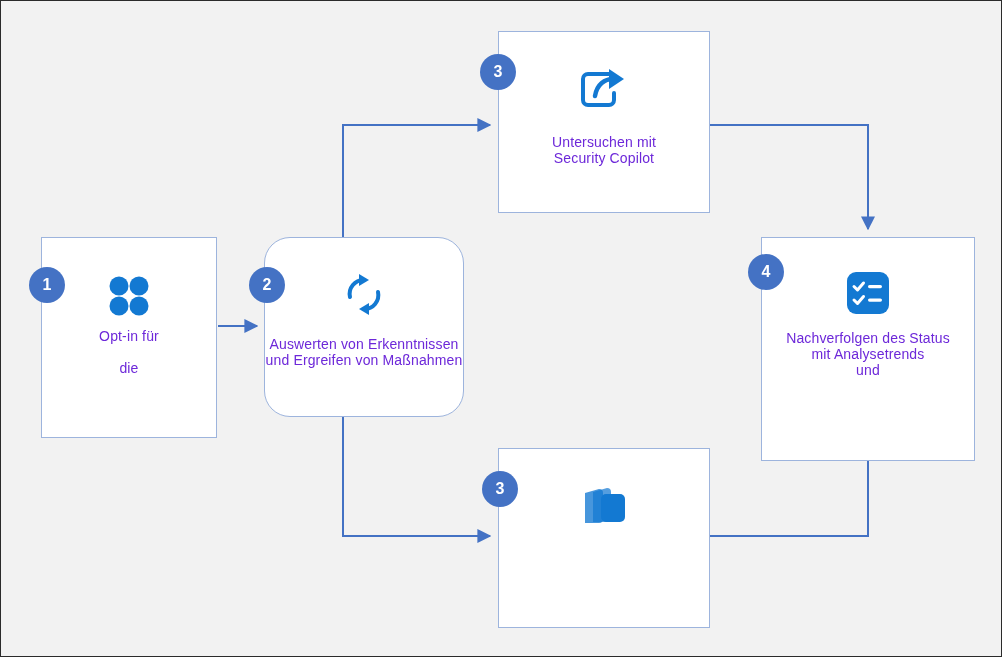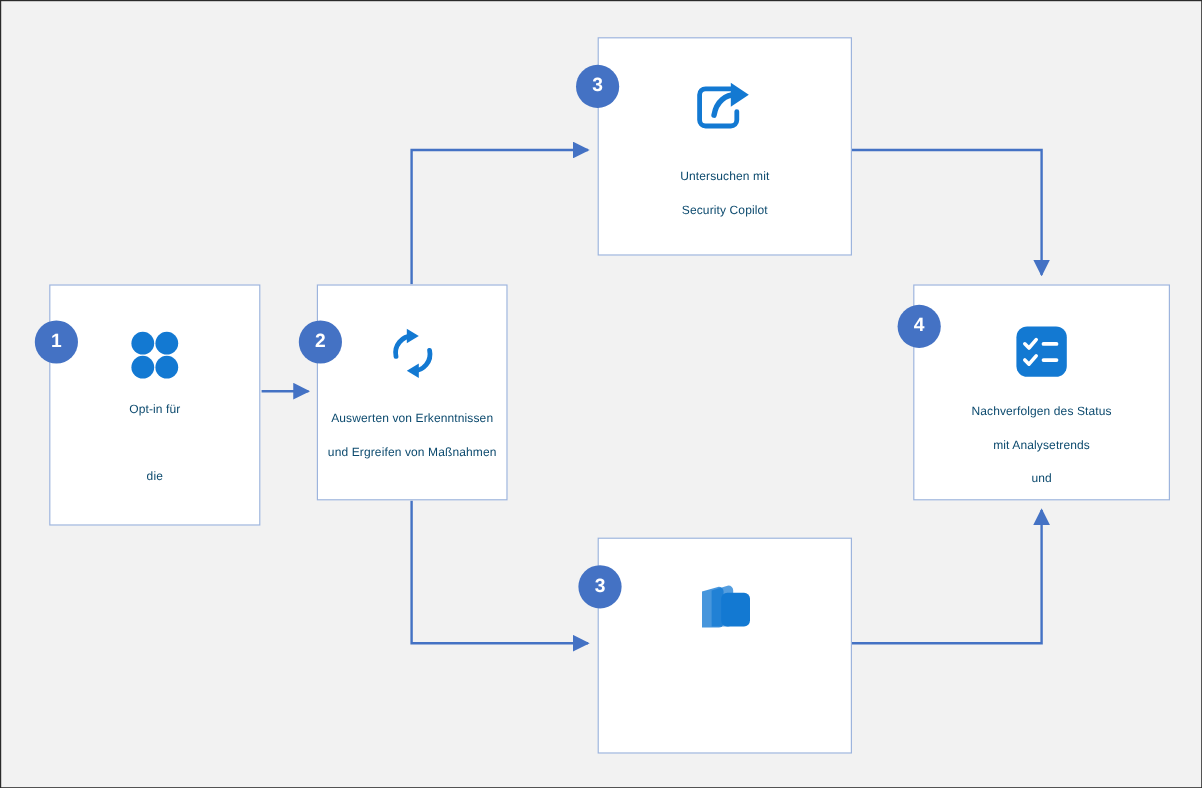--- a/index.html
+++ b/index.html
@@ -42,46 +42,46 @@
     right: 0;
     display: flex;
     justify-content: center;
     align-items: center;
   }
   .node-label {
     position: absolute;
     left: -14px;
     right: -14px;
     text-align: center;
-    color: #0c4a6e;
-    font-size: 10px;
-    line-height: 28px;
+    color: #6d28d9;
+    font-size: 14px;
+    line-height: 16px;
     letter-spacing: 0.01em;
     white-space: pre-line;
   }
   .badge {
     position: absolute;
     width: 36px;
     height: 36px;
     border-radius: 50%;
     background: #4472c4;
     color: #ffffff;
     font-size: 16px;
     font-weight: bold;
     display: flex;
     align-items: center;
     justify-content: center;
     z-index: 5;
   }
   
   #node-1 { left: 40px;  top: 236px; width: 176px; height: 201px; }
-  #node-2 { left: 263px; top: 236px; width: 159px; height: 180px; }
+  #node-2 { left: 263px; top: 236px; width: 200px; height: 180px; border-radius: 26px; }
   #node-3a{ left: 497px; top: 30px;  width: 212px; height: 182px; }
   #node-3b{ left: 497px; top: 447px; width: 212px; height: 180px; }
-  #node-4 { left: 760px; top: 236px; width: 214px; height: 180px; padding-left: 42px; }
+  #node-4 { left: 760px; top: 236px; width: 214px; height: 224px; padding-left: 42px; }
 
   #node-1 .node-icon  { top: 30px;  height: 56px; }
   #node-2 .node-icon  { top: 28px;  height: 56px; }
   #node-3a .node-icon { top: 30px;  height: 56px; }
   #node-3b .node-icon { top: 28px;  height: 58px; }
   #node-4 .node-icon  { top: 26px;  height: 58px; }
 
   #node-1 .node-label  { top: 90px; }
   #node-2 .node-label  { top: 98px; }
   #node-3a .node-label { top: 102px; }

